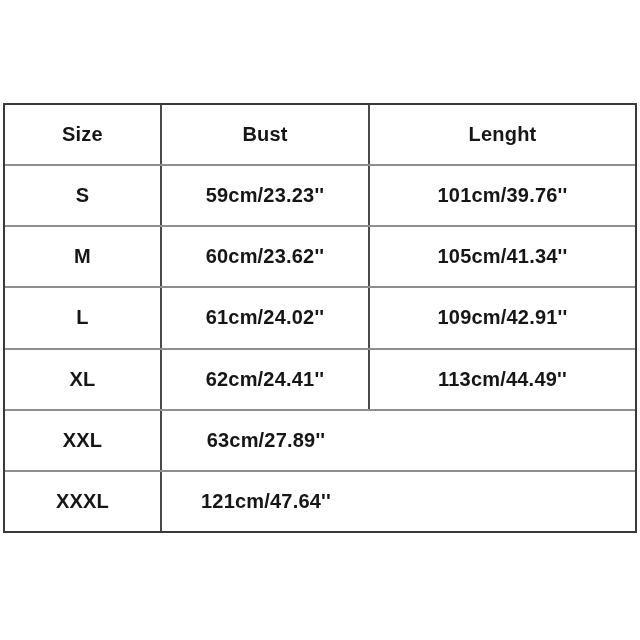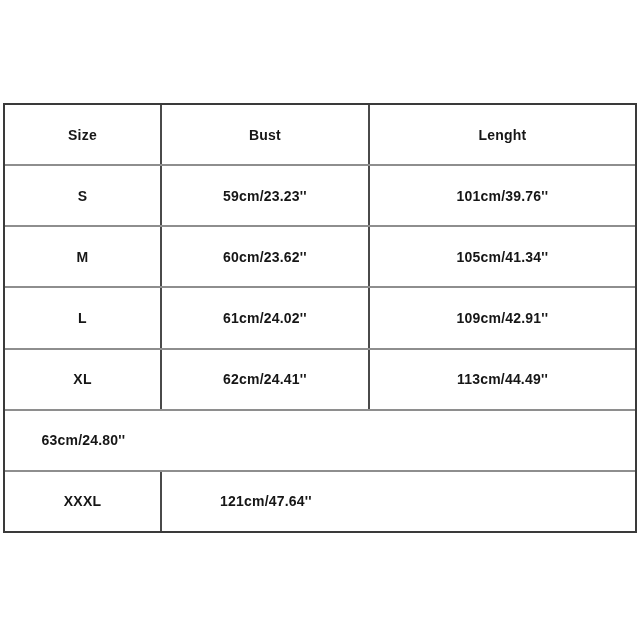--- a/index.html
+++ b/index.html
@@ -36,21 +36,21 @@
     border-bottom: 2px solid #8e8e8e;
   }
   .row:last-child {
     border-bottom: none;
   }
   .cell {
     box-sizing: border-box;
     display: flex;
     align-items: center;
     justify-content: center;
-    font-size: 14px;
+    font-size: 20px;
     font-weight: 700;
     color: #161616;
     letter-spacing: 0.2px;
     border-right: 2px solid #4a4a4a;
     background: #ffffff;
     text-align: left;
   }
   .cell:last-child {
     border-right: none;
   }
@@ -85,21 +85,22 @@
       <div class="cell">109cm/42.91''</div>
     </div>
 
     <div class="row">
       <div class="cell">XL</div>
       <div class="cell">62cm/24.41''</div>
       <div class="cell">113cm/44.49''</div>
     </div>
 
     <div class="row">
-      <div class="cell">63cm/24.80''</div>
+      <div class="cell">XXL</div>
+      <div class="cell">63cm/27.89''</div>
     </div>
 
     <div class="row">
       <div class="cell">XXXL</div>
       <div class="cell">121cm/47.64''</div>
     </div>
 
   </div>
 </div>
 

